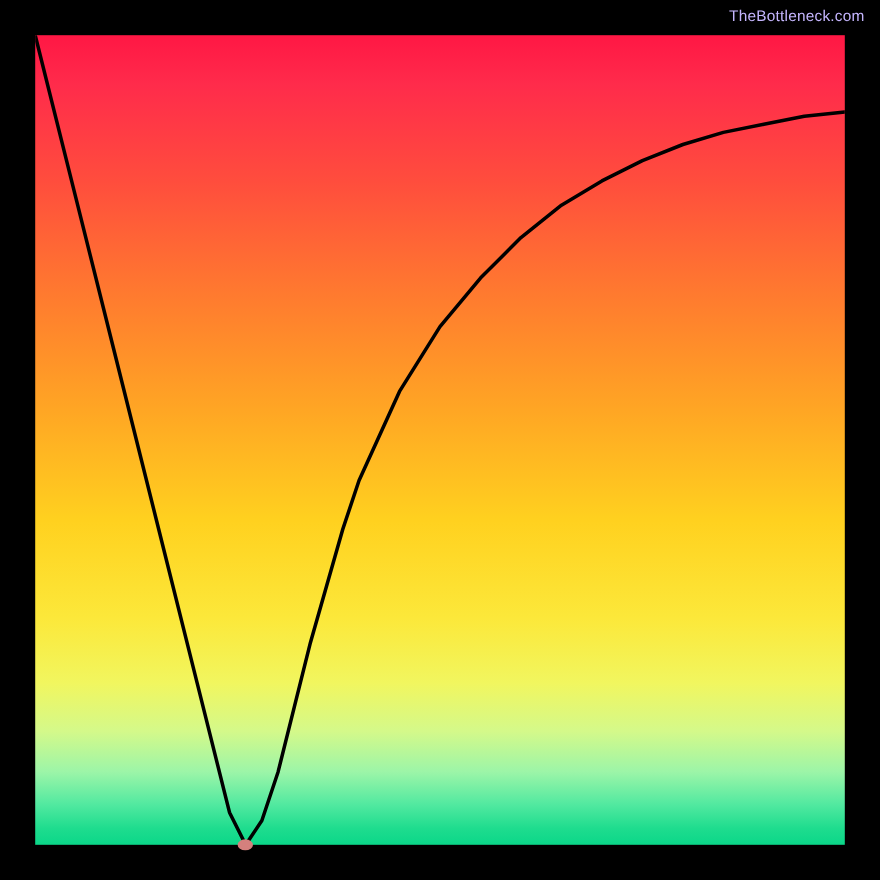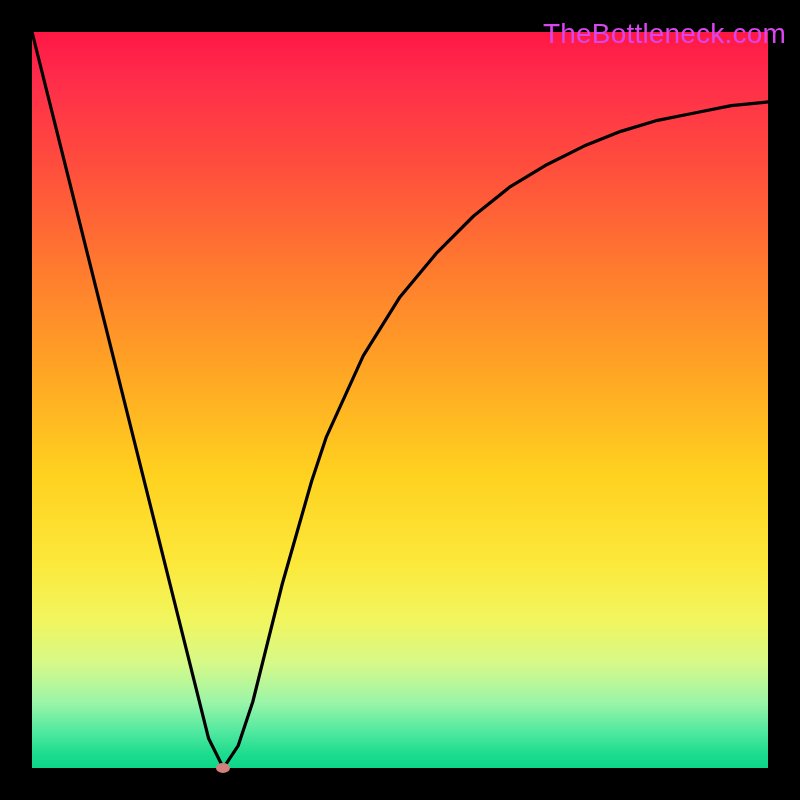--- a/index.html
+++ b/index.html
@@ -36,24 +36,24 @@
       #f1f65f 80%,
       #d4f98a 86%,
       #9cf5a8 91%,
       #52e9a0 95%,
       #1edc8e 98%,
       #0bd789 100%
     );
   }
   .watermark {
     position: absolute;
-    top: 18px;
+    top: 6px;
     right: 14px;
-    color: #d946ef;
-    font-size: 28px;
+    color: #c4b5fd;
+    font-size: 14px;
     font-weight: 400;
     letter-spacing: 0.2px;
     user-select: none;
   }
   svg.curve {
     position: absolute;
     left: 0; top: 0;
     width: 100%;
     height: 100%;
   }

